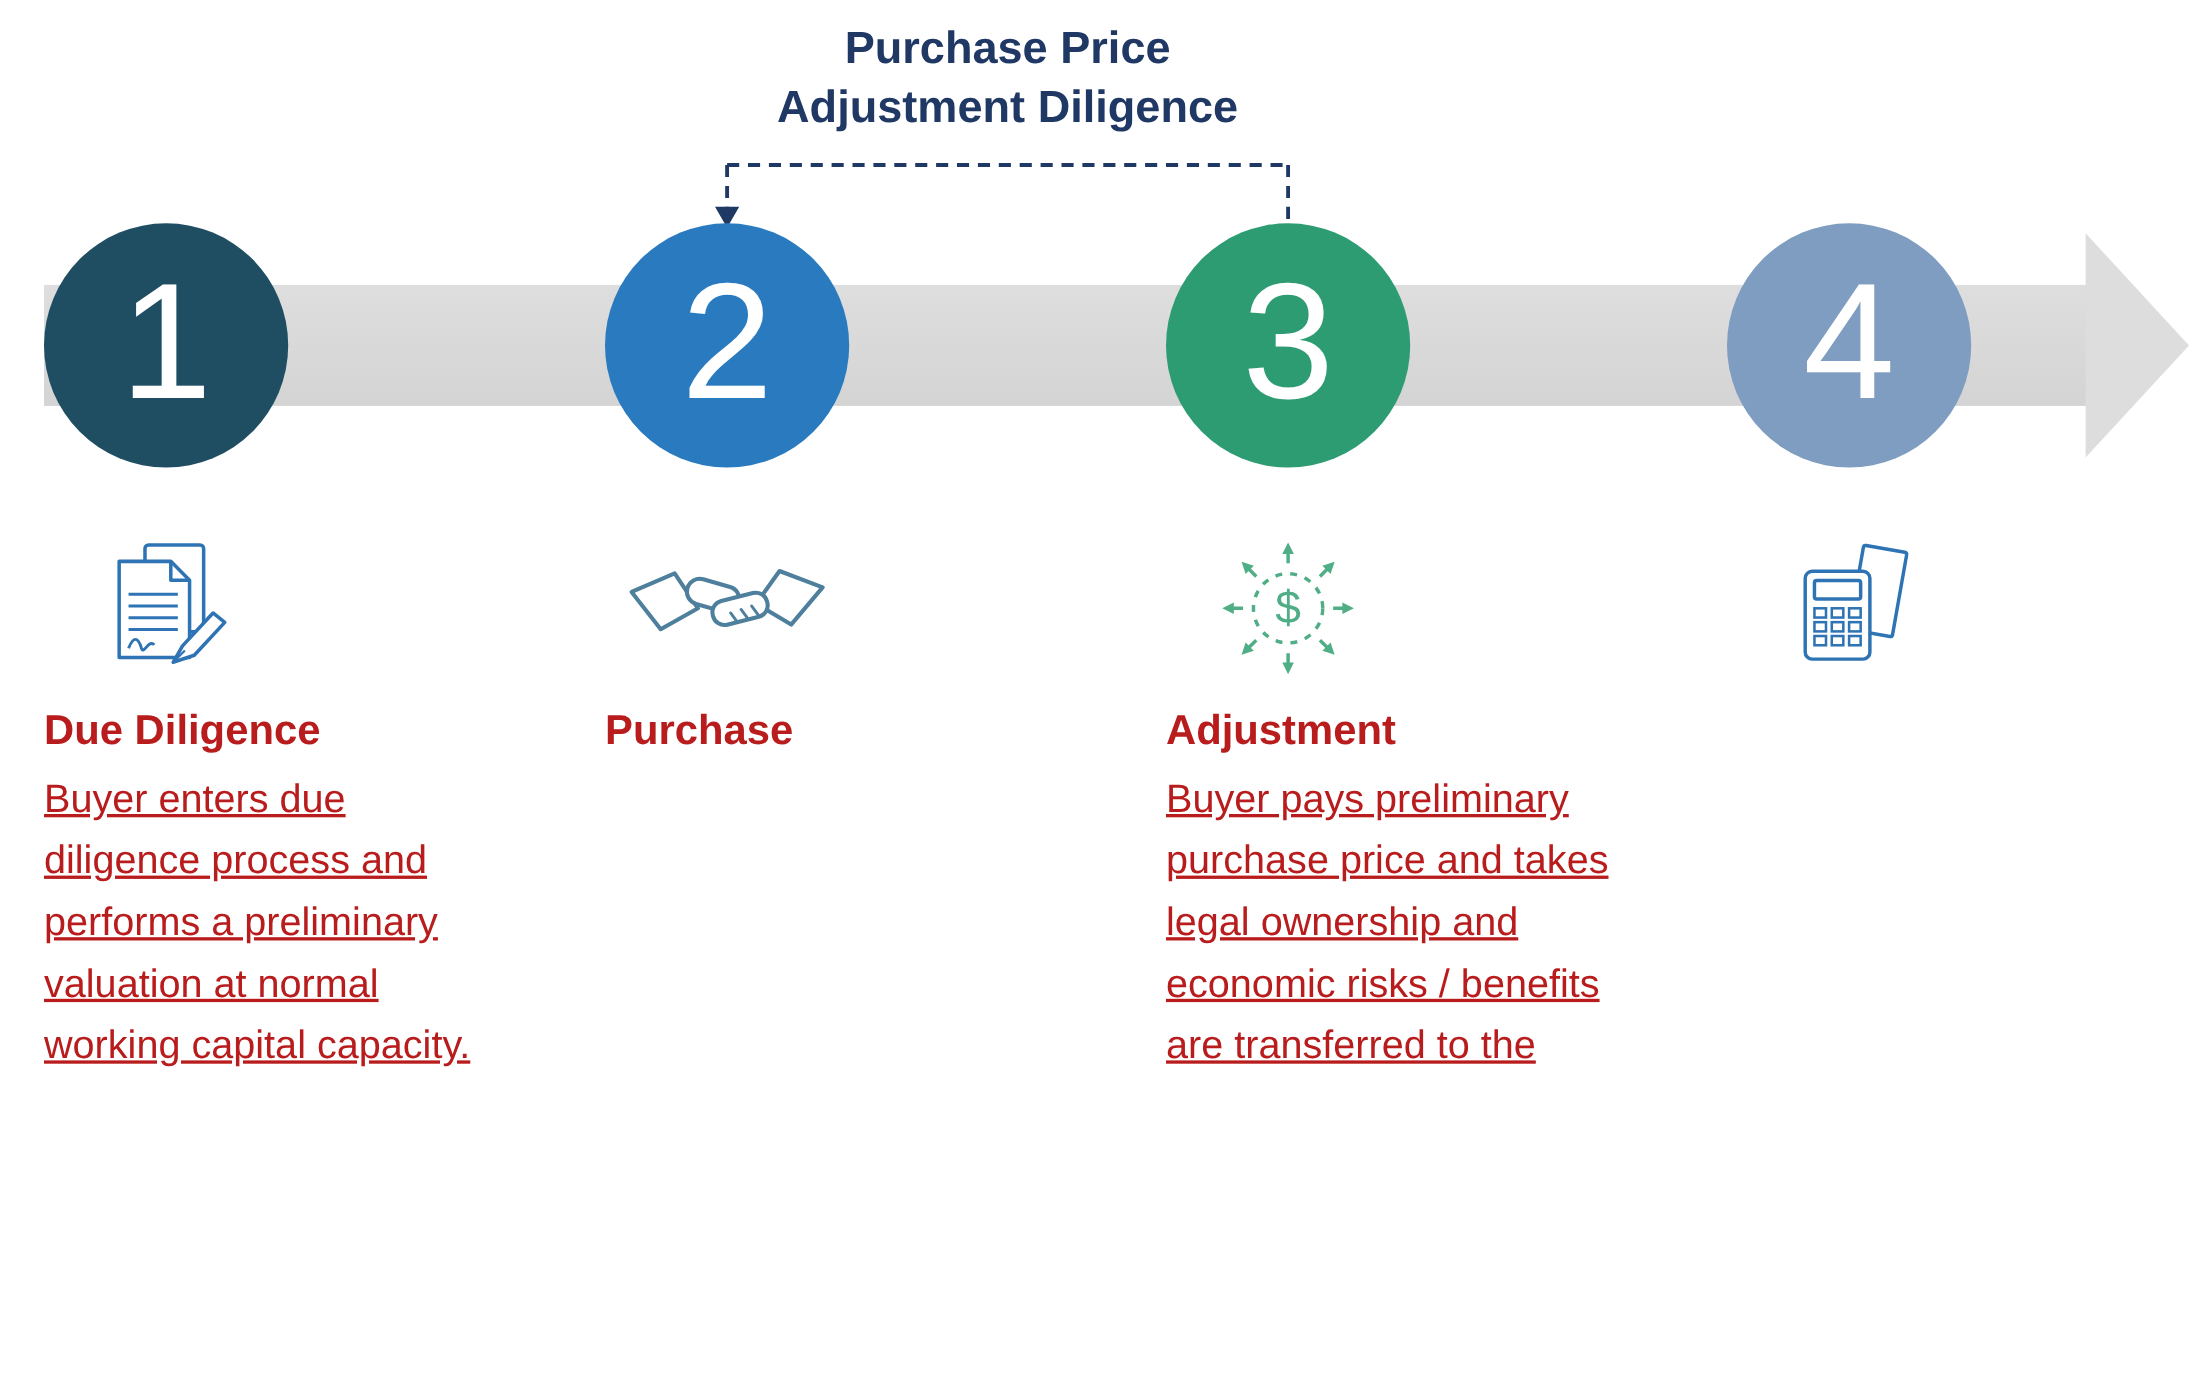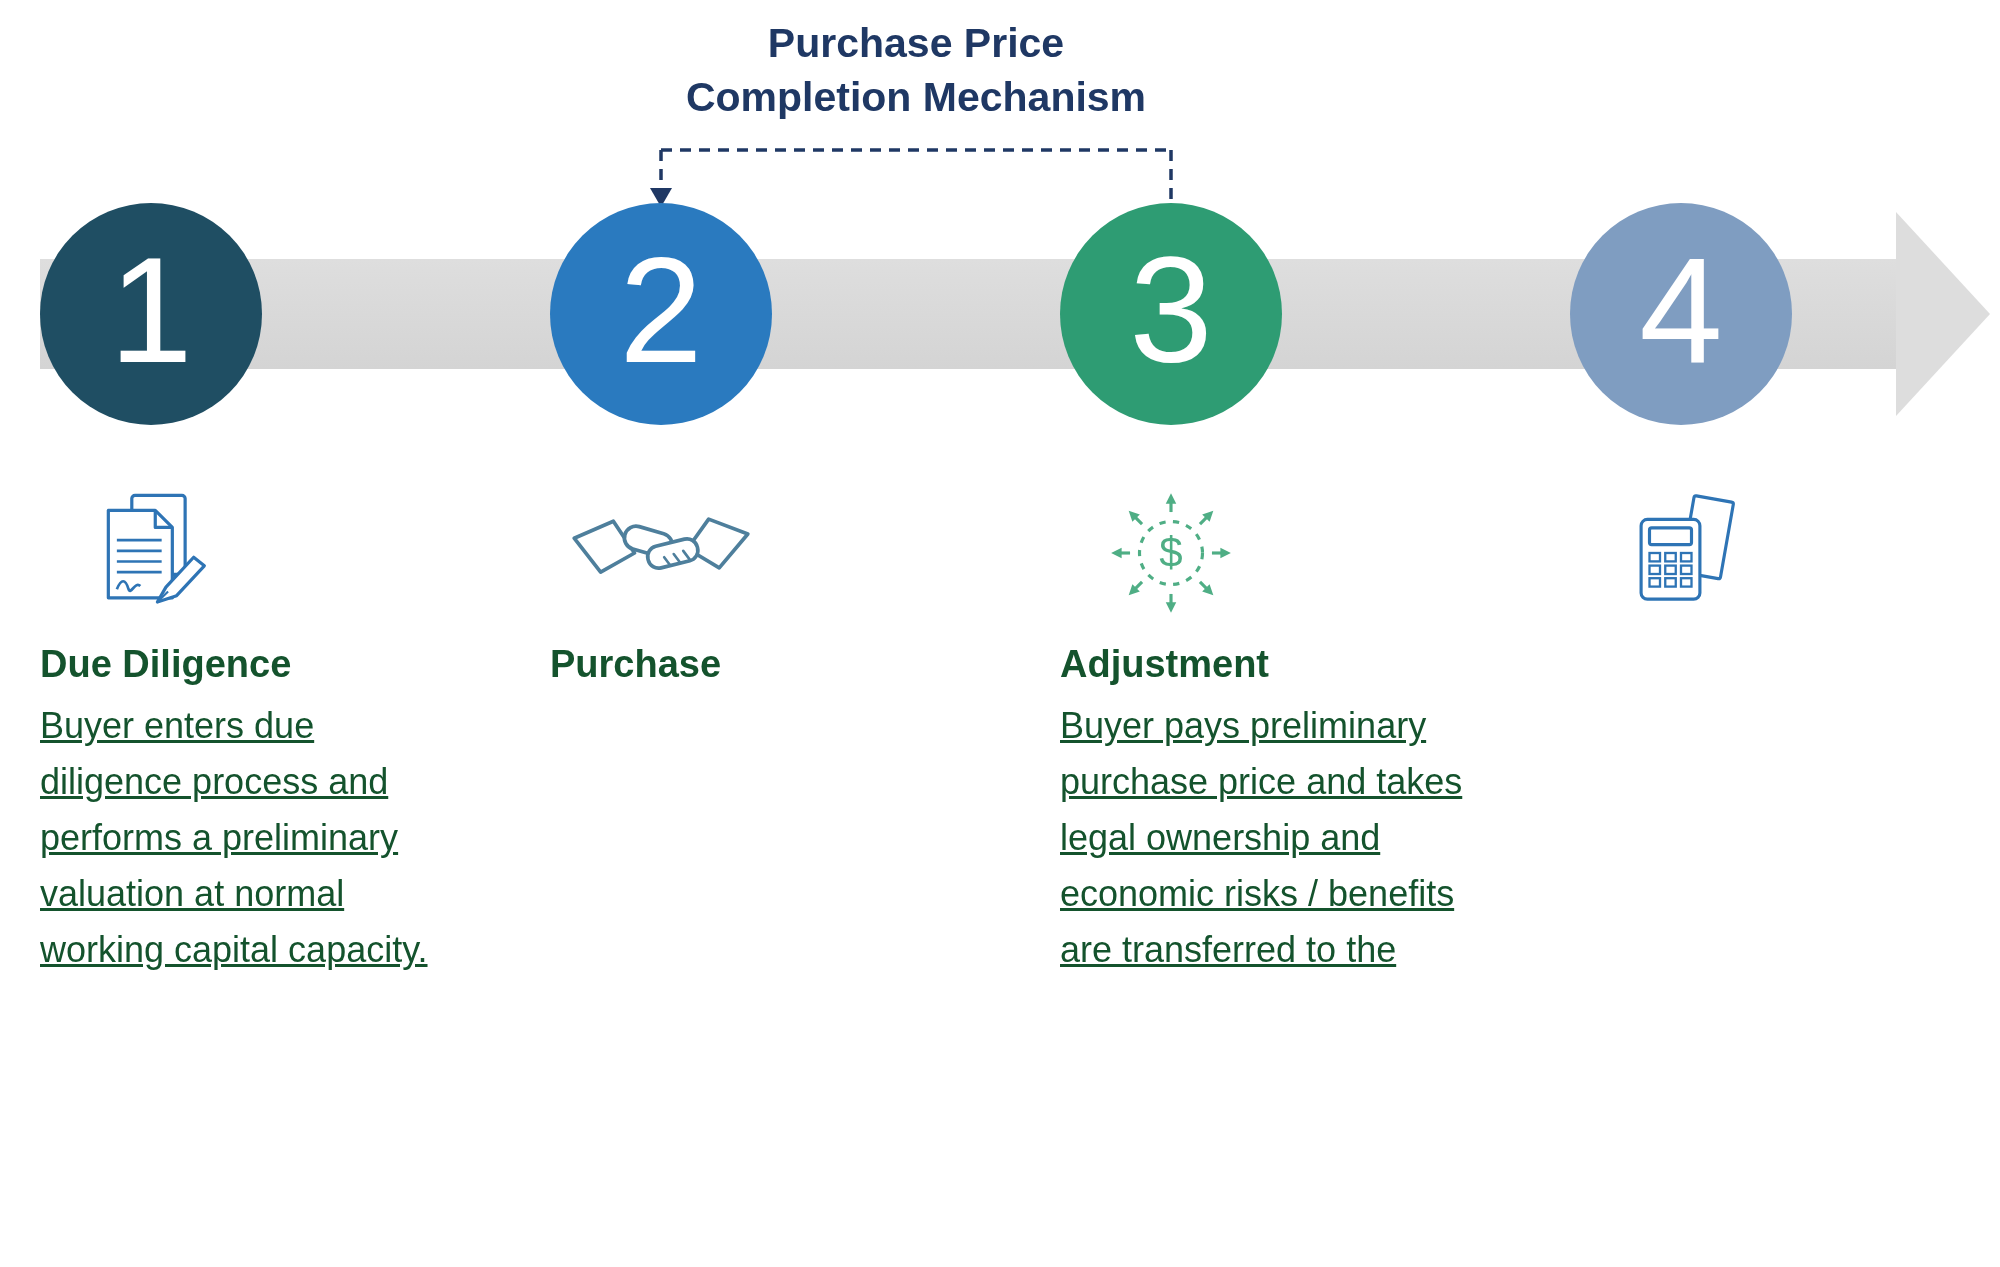--- a/index.html
+++ b/index.html
@@ -82,21 +82,21 @@
     top: 488px; left: 0;
     width: 222px; height: 130px;
     display: flex;
     align-items: center;
     justify-content: center;
   }
   .textblock {
     position: absolute;
     top: 638px; left: 0;
     width: 406px;
-    color: #14532d;
+    color: #b91c1c;
   }
   .heading {
     font-size: 38px;
     font-weight: bold;
     margin-bottom: 8px;
     line-height: 52px;
   }
   .body-text {
     font-size: 36px;
     line-height: 56px;
@@ -108,21 +108,21 @@
   .col3 { left: 1060px; }
   .col4 { left: 1570px; }
 </style>
 </head>
 <body>
 
 <div class="canvas">
 
   <div class="title">
     <div>Purchase Price</div>
-    <div>Completion Mechanism</div>
+    <div>Adjustment Diligence</div>
   </div>
 
   <svg class="bracket" viewBox="0 0 2000 230">
     <g stroke="#1F3864" stroke-width="3.5" fill="none" stroke-dasharray="11 8">
       <line x1="661" y1="150" x2="1171" y2="150"></line>
       <line x1="661" y1="150" x2="661" y2="190"></line>
       <line x1="1171" y1="150" x2="1171" y2="201"></line>
     </g>
     <polygon points="650,188 672,188 661,207" fill="#1F3864"></polygon>
   </svg>

